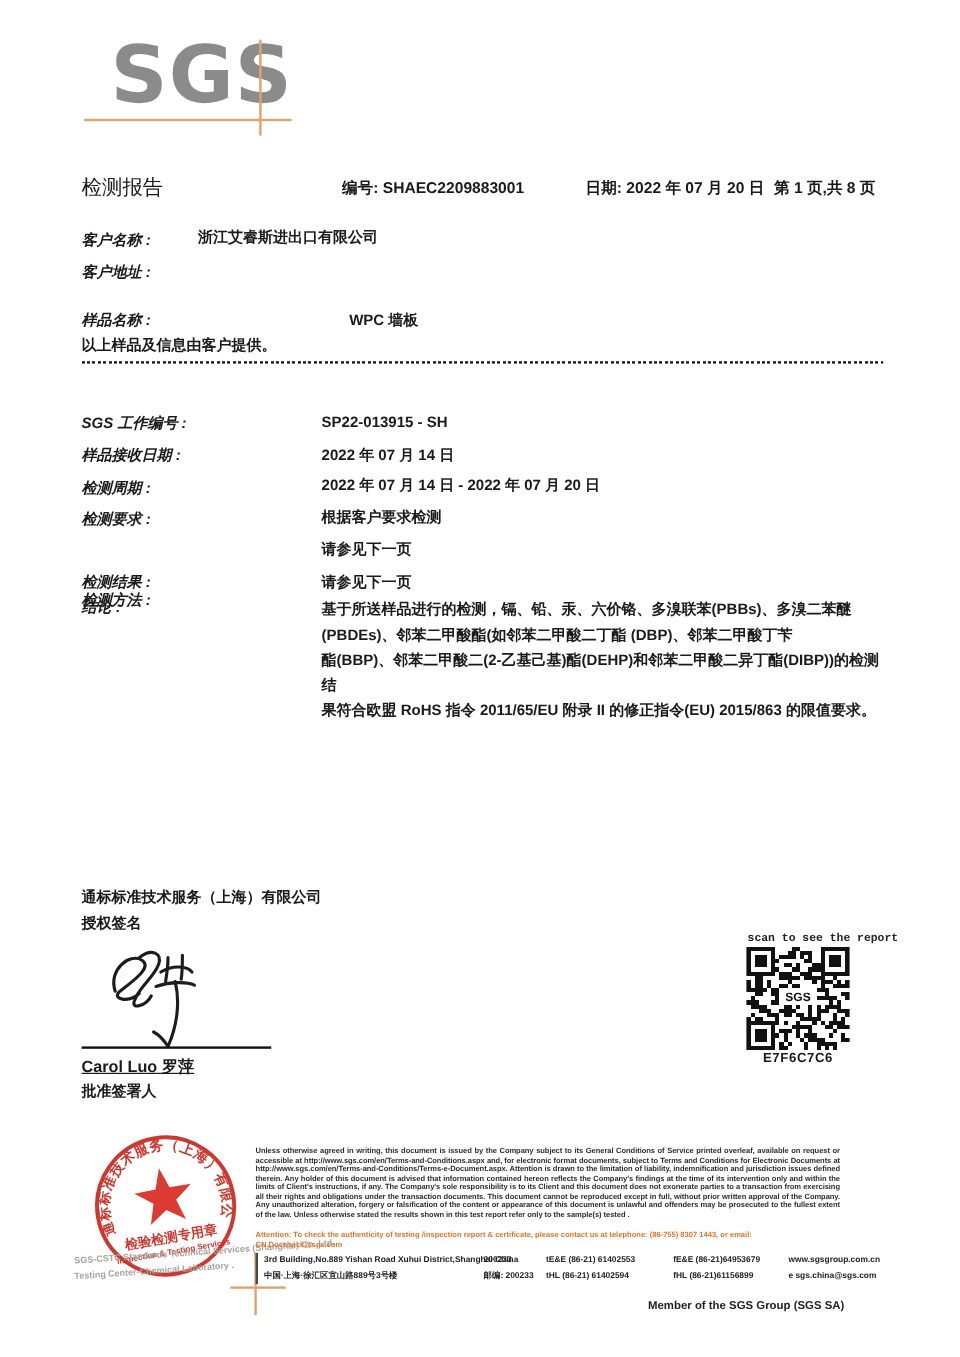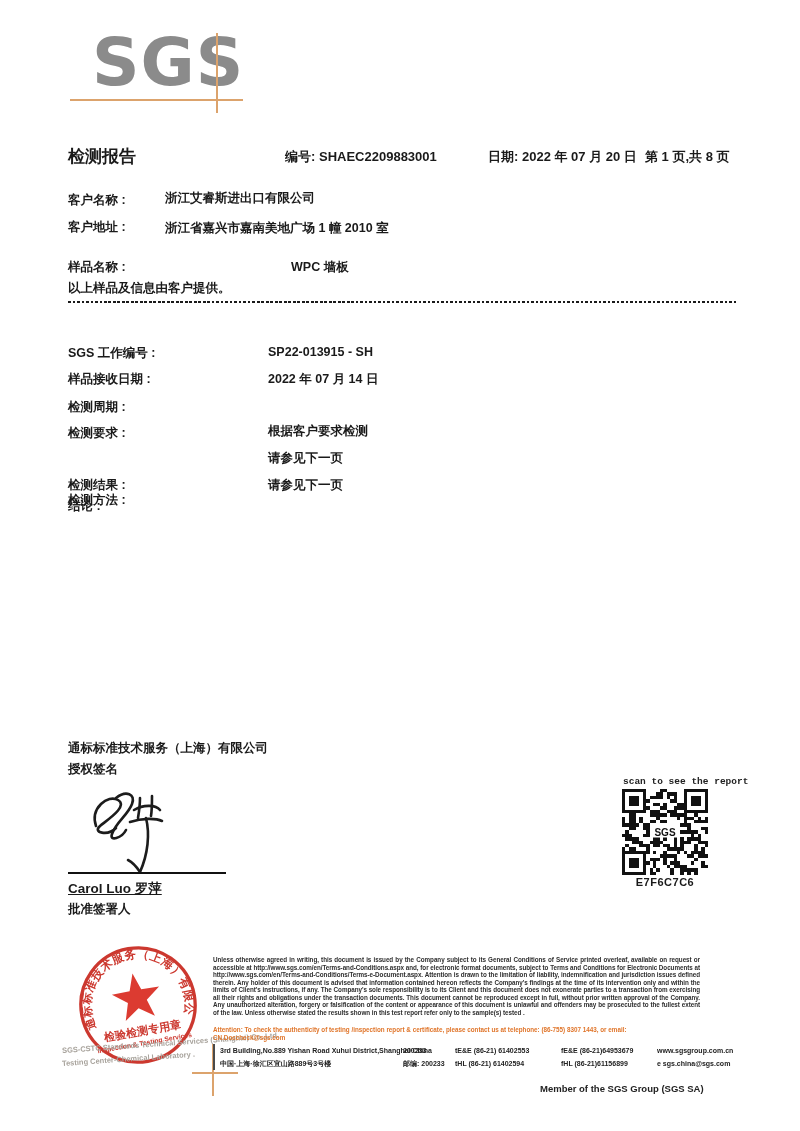--- a/index.html
+++ b/index.html
@@ -4,24 +4,24 @@
 <style>
   html,body{margin:0;padding:0;background:#ffffff;}
   .page{position:relative;width:800px;height:1131px;background:#ffffff;overflow:hidden;
         font-family:"Liberation Sans","DejaVu Sans",sans-serif;color:#1a1a1a;}
   .abs{position:absolute;}
   
   .logo-text{font-weight:800;font-size:66px;line-height:1;color:#8b8b8b;letter-spacing:1px;
              font-family:"DejaVu Sans","Liberation Sans",sans-serif;}
   .brand-line{background:#dca36c;}
   
-  .doc-title{font-size:17px;font-weight:bold;}
+  .doc-title{font-size:17px;font-weight:normal;}
   .h-bold{font-size:13px;font-weight:bold;white-space:nowrap;}
   
-  .lbl{font-size:12.5px;font-weight:bold;white-space:nowrap;}
+  .lbl{font-size:12.5px;font-weight:bold;white-space:nowrap;font-style:italic;}
   .val{font-size:12.5px;font-weight:bold;white-space:nowrap;}
   .note{font-size:12.5px;font-weight:bold;}
   .dashline{height:2px;background-image:repeating-linear-gradient(90deg,#1a1a1a 0 2.5px,transparent 2.5px 4.5px);}
   .conclusion{font-size:12.5px;font-weight:bold;line-height:21px;white-space:pre-line;width:468px;}
   
   .sig-underline{background:#111;}
   .signer{font-size:13.5px;font-weight:bold;}
   
   .qr-caption{font-size:9.5px;font-weight:bold;color:#222;white-space:nowrap;}
   .qr-box{width:86px;height:86px;}
@@ -58,45 +58,49 @@
   </div>
   <div class="abs h-bold" style="left:488px;top:148px;">
     <span>日期:</span>
     <span>2022 年 07 月 20 日</span>
   </div>
   <div class="abs h-bold" style="left:645px;top:148px;">第 1 页,共 8 页</div>
 
   <div class="abs lbl" style="left:68px;top:192px;">客户名称 :</div>
   <div class="abs val" style="left:165px;top:190px;">浙江艾睿斯进出口有限公司</div>
   <div class="abs lbl" style="left:68px;top:219px;">客户地址 :</div>
-  <div class="abs val" style="left:165px;top:220px;">浙江省嘉兴市嘉南美地广场 1 幢 2010 室</div>
 
   <div class="abs lbl" style="left:68px;top:259px;">样品名称 :</div>
   <div class="abs val" style="left:268px;top:259px;margin-left:23px;">WPC 墙板</div>
   <div class="abs note" style="left:68px;top:280px;">以上样品及信息由客户提供。</div>
   <div class="abs dashline" style="left:68px;top:301px;width:668px;"></div>
 
   <div class="abs lbl" style="left:68px;top:345px;">SGS 工作编号 :</div>
   <div class="abs val" style="left:268px;top:345px;">SP22-013915 - SH</div>
 
   <div class="abs lbl" style="left:68px;top:371px;">样品接收日期 :</div>
   <div class="abs val" style="left:268px;top:371px;">2022 年 07 月 14 日</div>
 
   <div class="abs lbl" style="left:68px;top:399px;">检测周期 :</div>
+  <div class="abs val" style="left:268px;top:396px;">2022 年 07 月 14 日 - 2022 年 07 月 20 日</div>
 
   <div class="abs lbl" style="left:68px;top:425px;">检测要求 :</div>
   <div class="abs val" style="left:268px;top:423px;">根据客户要求检测</div>
 
   <div class="abs lbl" style="left:68px;top:448px;margin-top:44px;">检测方法 :</div>
   <div class="abs val" style="left:268px;top:450px;">请参见下一页</div>
 
   <div class="abs lbl" style="left:68px;top:477px;">检测结果 :</div>
   <div class="abs val" style="left:268px;top:477px;">请参见下一页</div>
 
   <div class="abs lbl" style="left:68px;top:498px;">结论 :</div>
+  <div class="abs conclusion" style="left:268px;top:498px;">基于所送样品进行的检测，镉、铅、汞、六价铬、多溴联苯(PBBs)、多溴二苯醚
+(PBDEs)、邻苯二甲酸酯(如邻苯二甲酸二丁酯 (DBP)、邻苯二甲酸丁苄
+酯(BBP)、邻苯二甲酸二(2-乙基己基)酯(DEHP)和邻苯二甲酸二异丁酯(DIBP))的检测结
+果符合欧盟 RoHS 指令 2011/65/EU 附录 II 的修正指令(EU) 2015/863 的限值要求。</div>
 
   <div class="abs note" style="left:68px;top:740px;">通标标准技术服务（上海）有限公司</div>
   <div class="abs note" style="left:68px;top:761px;">授权签名</div>
 
   <svg class="abs" style="left:82px;top:788px;" width="130" height="92" viewBox="0 0 130 92">
     <g fill="none" stroke="#1c1c1c" stroke-width="2.6" stroke-linecap="round">
       <path d="M14,38 C8,20 26,6 36,12 C46,18 28,30 18,38 C10,45 26,48 34,40"></path>
       <path d="M34,10 C44,2 54,6 50,16 C46,27 34,34 30,46 C27,54 40,50 44,42"></path>
       <path d="M52,22 C62,16 74,17 78,22"></path>
       <path d="M58,10 C58,16 57,24 56,30"></path>

